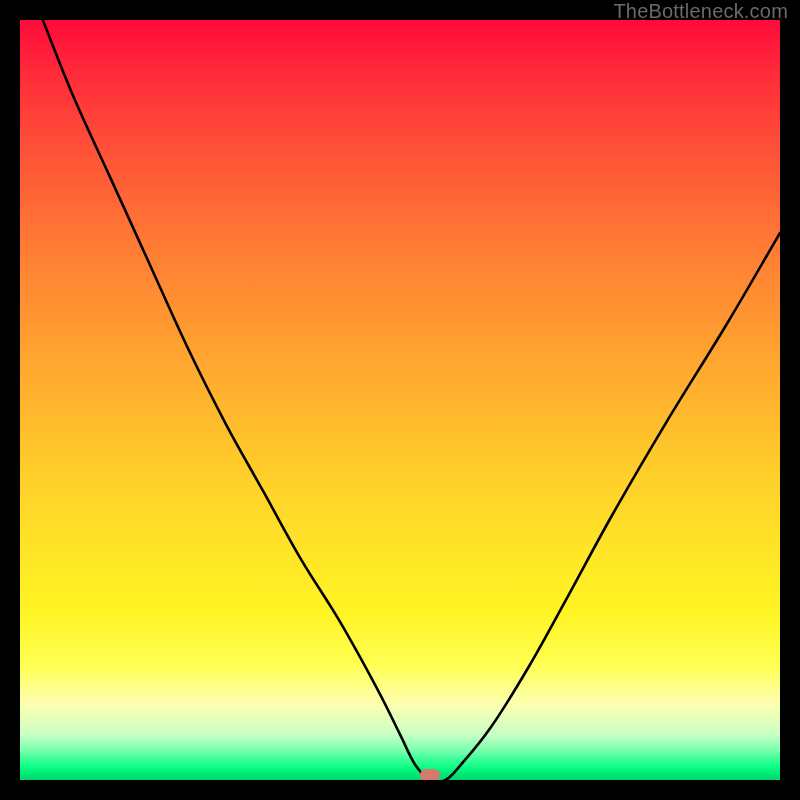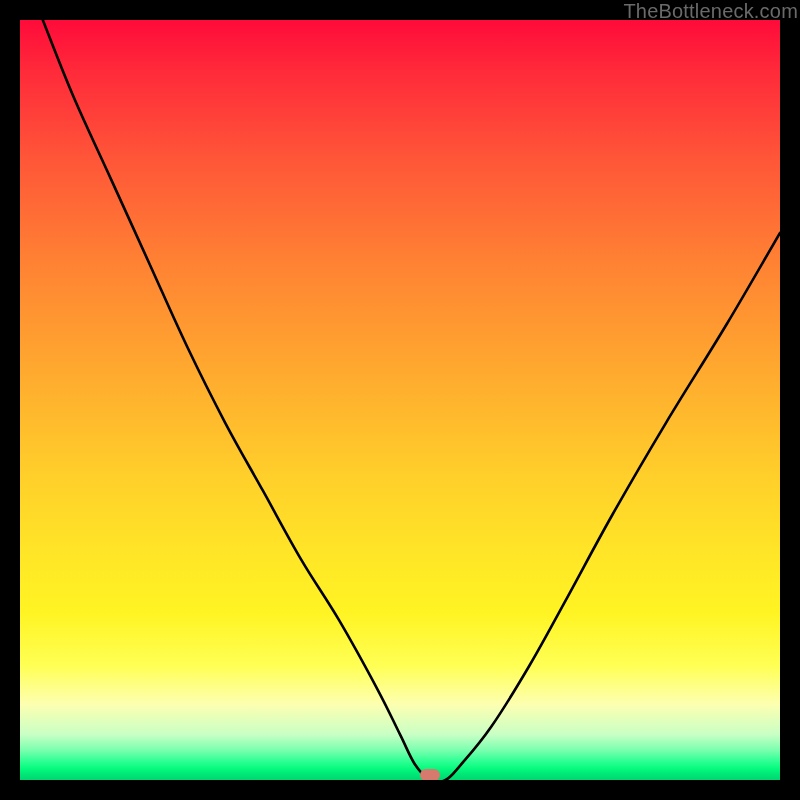--- a/index.html
+++ b/index.html
@@ -56,21 +56,21 @@
     position: absolute;
     width: 20px;
     height: 12px;
     background: #d57a6d;
     border-radius: 6px;
     transform: translate(-50%, -50%);
   }
   .attribution {
     position: absolute;
     top: 0px;
-    right: 2px;
+    right: 12px;
     color: #6a6a6a;
     font-size: 20px;
     font-weight: 500;
     letter-spacing: 0.2px;
     user-select: none;
     text-align: right;
   }
 </style>
 </head>
 <body>

